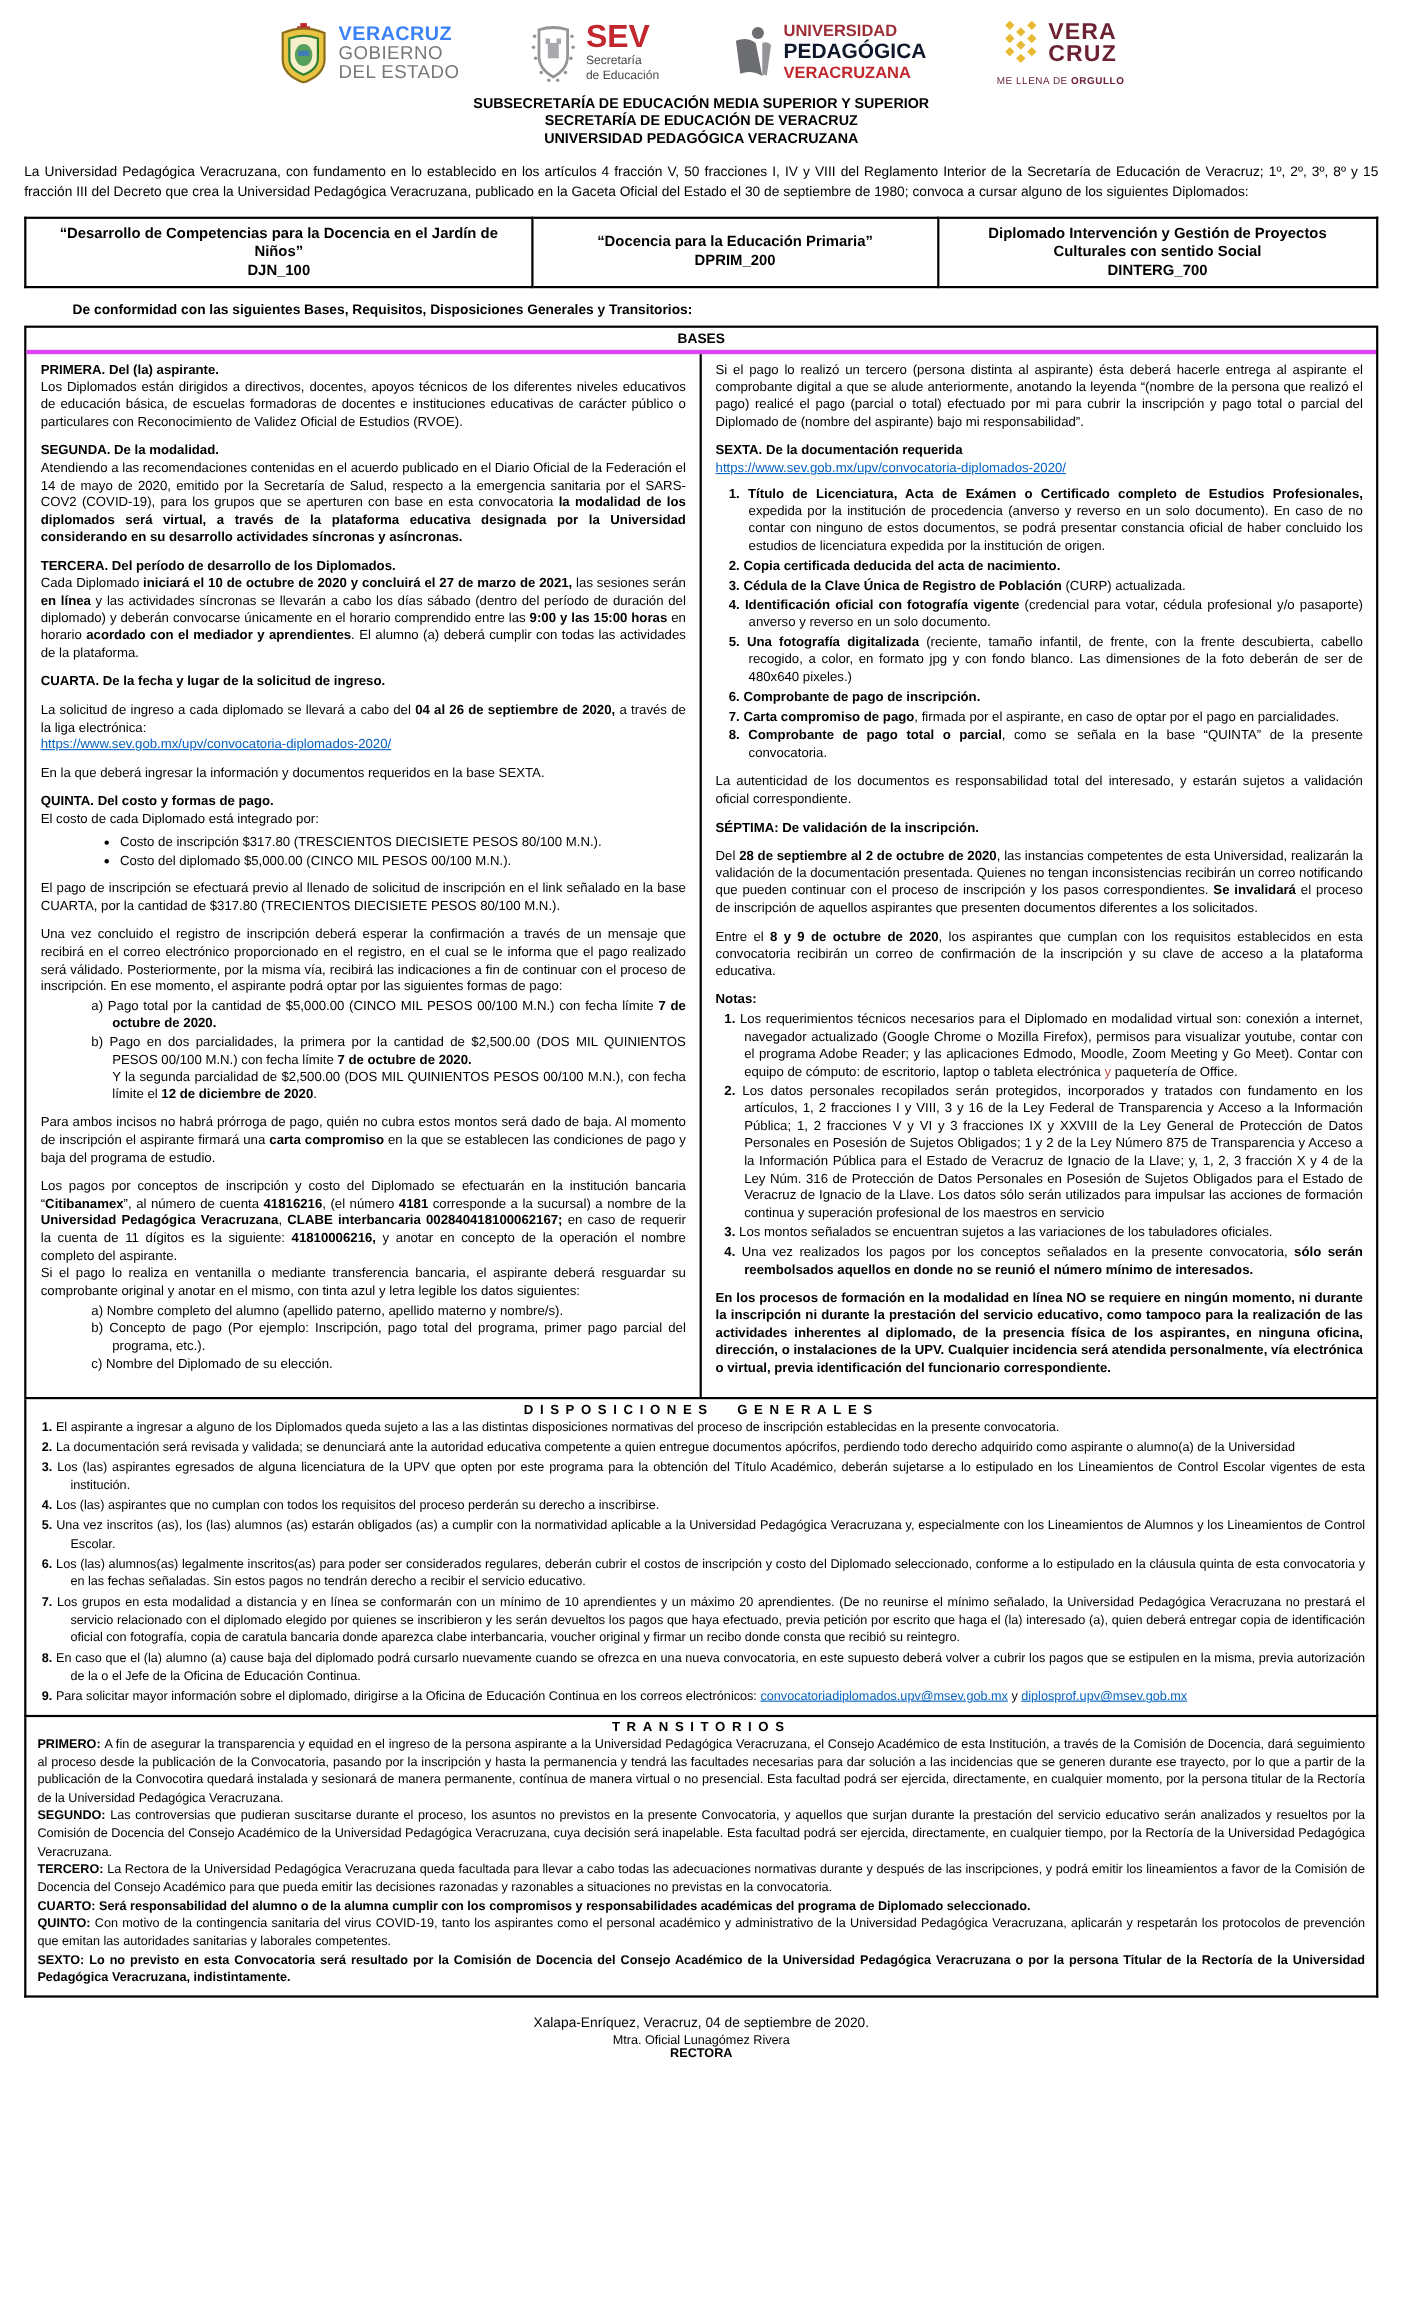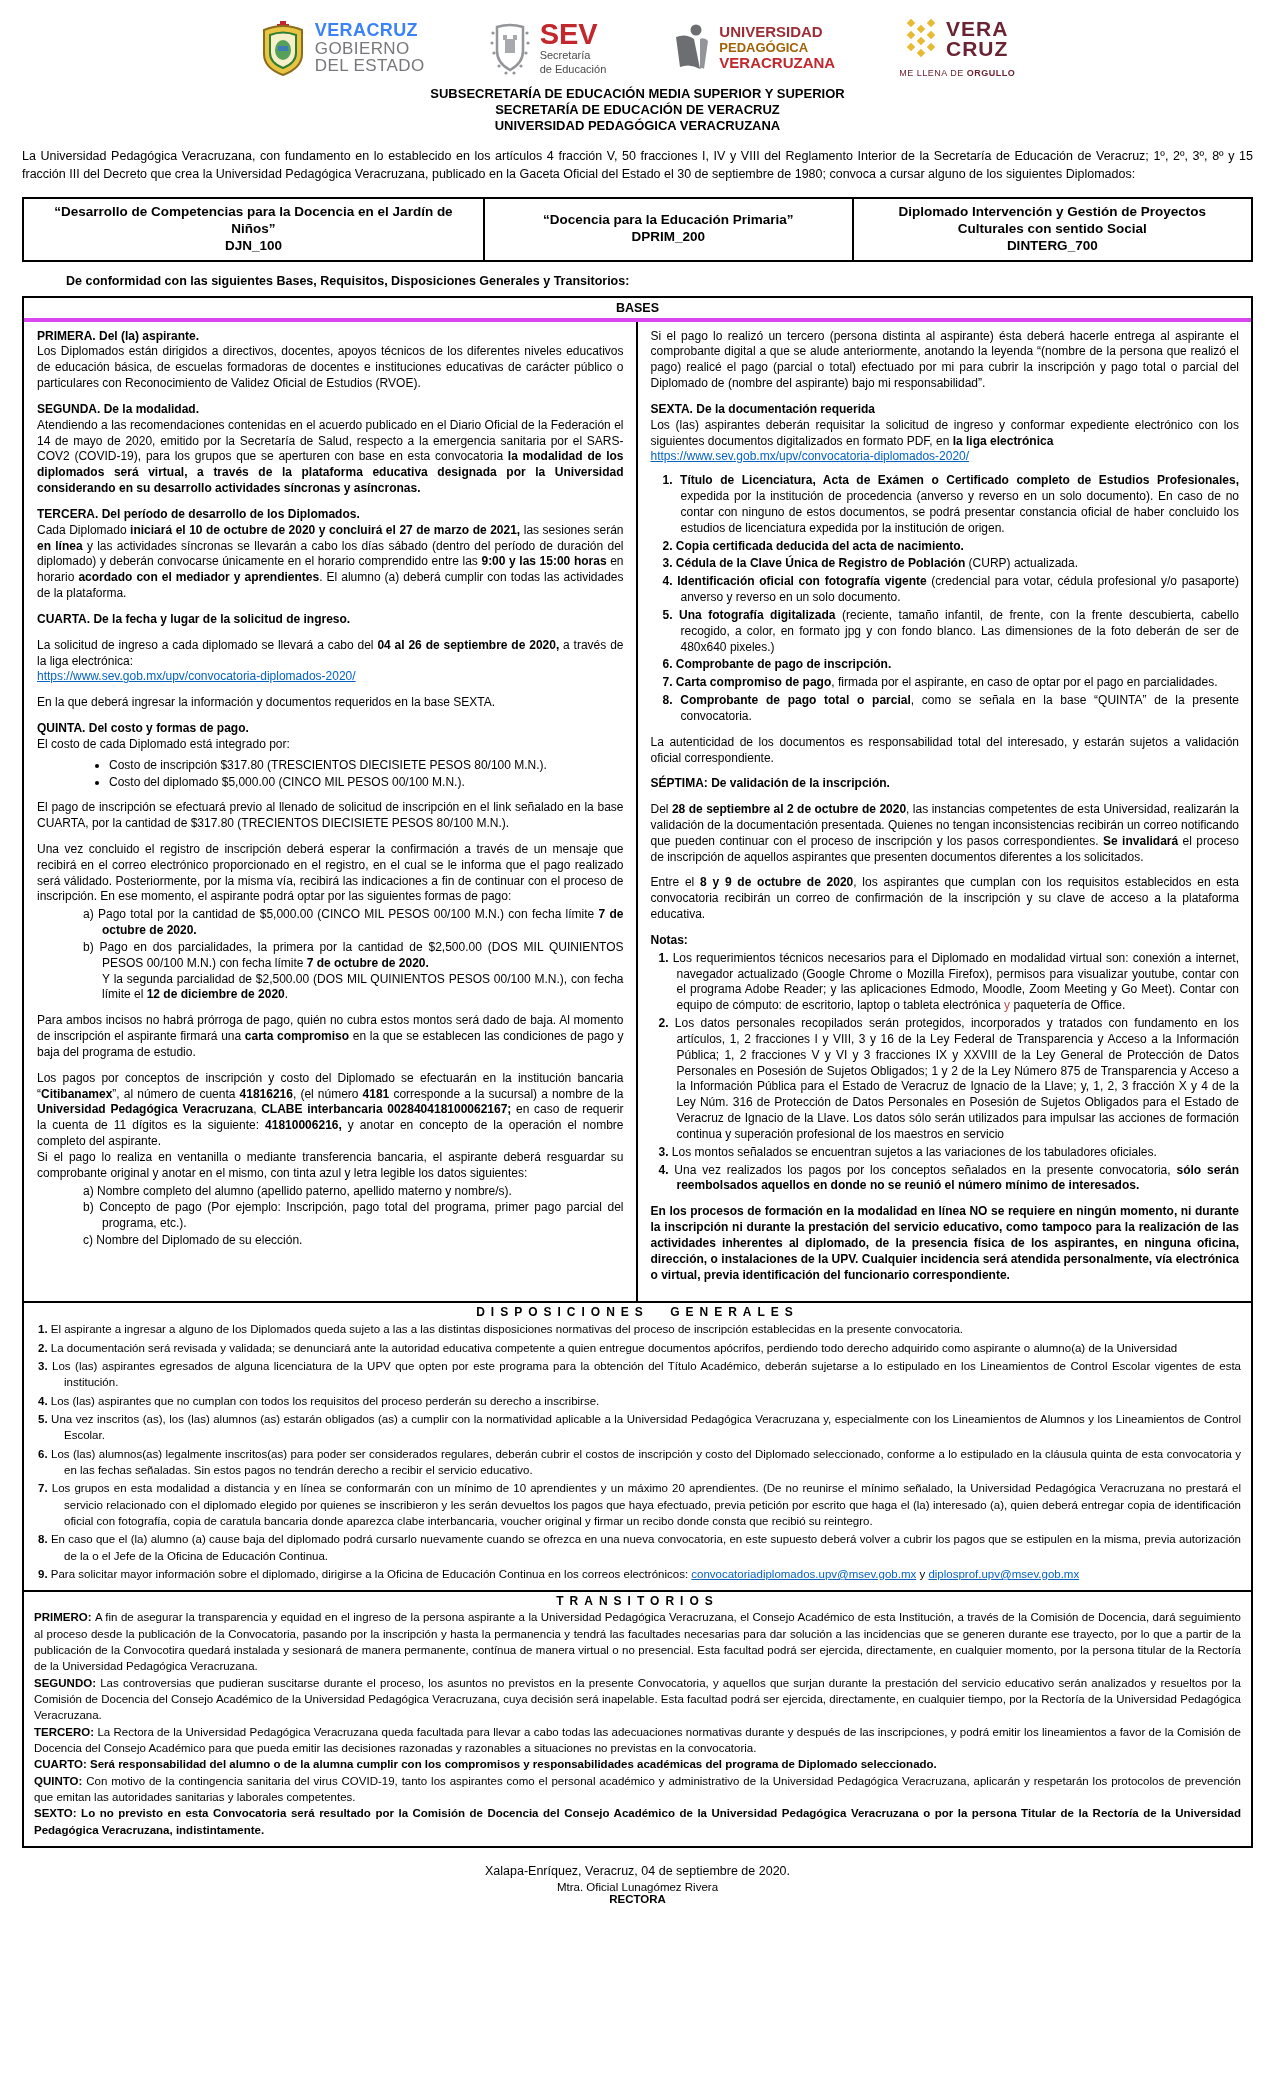--- a/index.html
+++ b/index.html
@@ -12,21 +12,21 @@
   .logos{display:flex;justify-content:center;align-items:center;gap:64px;padding:6px 0 6px;}
   .logo{display:flex;align-items:center;gap:9px;}
   .gov-text{line-height:1.03;}
   .gov-l1{font-size:18px;font-weight:bold;color:#3b82f6;letter-spacing:.4px;}
   .gov-l2,.gov-l3{font-size:17px;color:#77787b;letter-spacing:.4px;}
   .sev-text{display:flex;flex-direction:column;justify-content:center;}
   .sev-abbr{font-size:29px;font-weight:bold;color:#c1272d;line-height:1;}
   .sev-sub{font-size:11px;color:#4a4a4c;line-height:1.2;}
   .upv-text{line-height:1.12;}
   .upv-l1{font-size:15px;font-weight:bold;color:#9d2d35;}
-  .upv-l2{font-size:13px;font-weight:bold;color:#a16207;}
+  .upv-l2{font-size:19px;font-weight:bold;color:#0f172a;}
   .upv-l3{font-size:15px;font-weight:bold;color:#c1272d;}
   .vc{display:flex;flex-direction:column;align-items:center;}
   .vc-row{display:flex;align-items:center;gap:6px;}
   .vc-word{font-size:21px;font-weight:bold;color:#6b2233;line-height:.95;letter-spacing:1px;}
   .vc-tag{font-size:9px;color:#6b2233;margin-top:8px;letter-spacing:.5px;}
 
   
   .title-block{text-align:center;margin-top:2px;}
   .title-block div{font-weight:bold;font-size:13px;line-height:16px;}
 
@@ -219,21 +219,20 @@
           <div class="blk p tight"><span>Si el pago lo realiza en ventanilla o mediante transferencia bancaria, el aspirante deberá resguardar su comprobante original y anotar en el mismo, con tinta azul y letra legible los datos siguientes:</span></div>
           <ol class="blk al">
             <li><span>Nombre completo del alumno (apellido paterno, apellido materno y nombre/s).</span></li>
             <li><span>Concepto de pago (Por ejemplo: Inscripción, pago total del programa, primer pago parcial del programa, etc.).</span></li>
             <li><span>Nombre del Diplomado de su elección.</span></li>
           </ol>
         </div>
       <div class="col">
           <div class="blk p tight"><span>Si el pago lo realizó un tercero (persona distinta al aspirante) ésta deberá hacerle entrega al aspirante el comprobante digital a que se alude anteriormente, anotando la leyenda “(nombre de la persona que realizó el pago) realicé el pago (parcial o total) efectuado por mi para cubrir la inscripción y pago  total o parcial del Diplomado de (nombre del aspirante) bajo mi responsabilidad”.</span></div>
           <div class="blk h"><span class="b">SEXTA. De la documentación requerida</span></div>
-          <div class="blk p tight"><span>Los (las) aspirantes deberán requisitar la solicitud de ingreso y conformar expediente electrónico con los siguientes documentos digitalizados en formato PDF, en </span><span class="b">la liga electrónica</span></div>
           <div class="blk p tight"><span class="lnk">https://www.sev.gob.mx/upv/convocatoria-diplomados-2020/</span></div>
           <ol class="blk nl">
             <li><span class="b">Título de Licenciatura, Acta de Exámen o Certificado completo de Estudios Profesionales,</span><span> expedida por la institución de procedencia (anverso y reverso en un solo documento). En caso de no contar con ninguno de estos documentos, se podrá presentar constancia oficial de haber concluido los estudios de licenciatura expedida por la institución de origen.</span></li>
             <li><span class="b">Copia certificada deducida del acta de nacimiento.</span></li>
             <li><span class="b">Cédula de la Clave Única de Registro de Población</span><span> (CURP) actualizada.</span></li>
             <li><span class="b">Identificación oficial con fotografía vigente</span><span> (credencial para votar, cédula profesional y/o pasaporte) anverso y reverso en un solo documento.</span></li>
             <li><span class="b">Una fotografía digitalizada</span><span> (reciente, tamaño infantil, de frente, con la frente descubierta, cabello recogido, a color, en formato jpg y con fondo blanco. Las dimensiones de la foto deberán de ser de 480x640 pixeles.)</span></li>
             <li><span class="b">Comprobante de pago de inscripción.</span></li>
             <li><span class="b">Carta compromiso de pago</span><span>, firmada por el aspirante, en caso de optar por el pago en parcialidades.</span></li>
             <li><span class="b">Comprobante de pago total o parcial</span><span>, como se señala en la base “QUINTA” de la presente convocatoria.</span></li>

